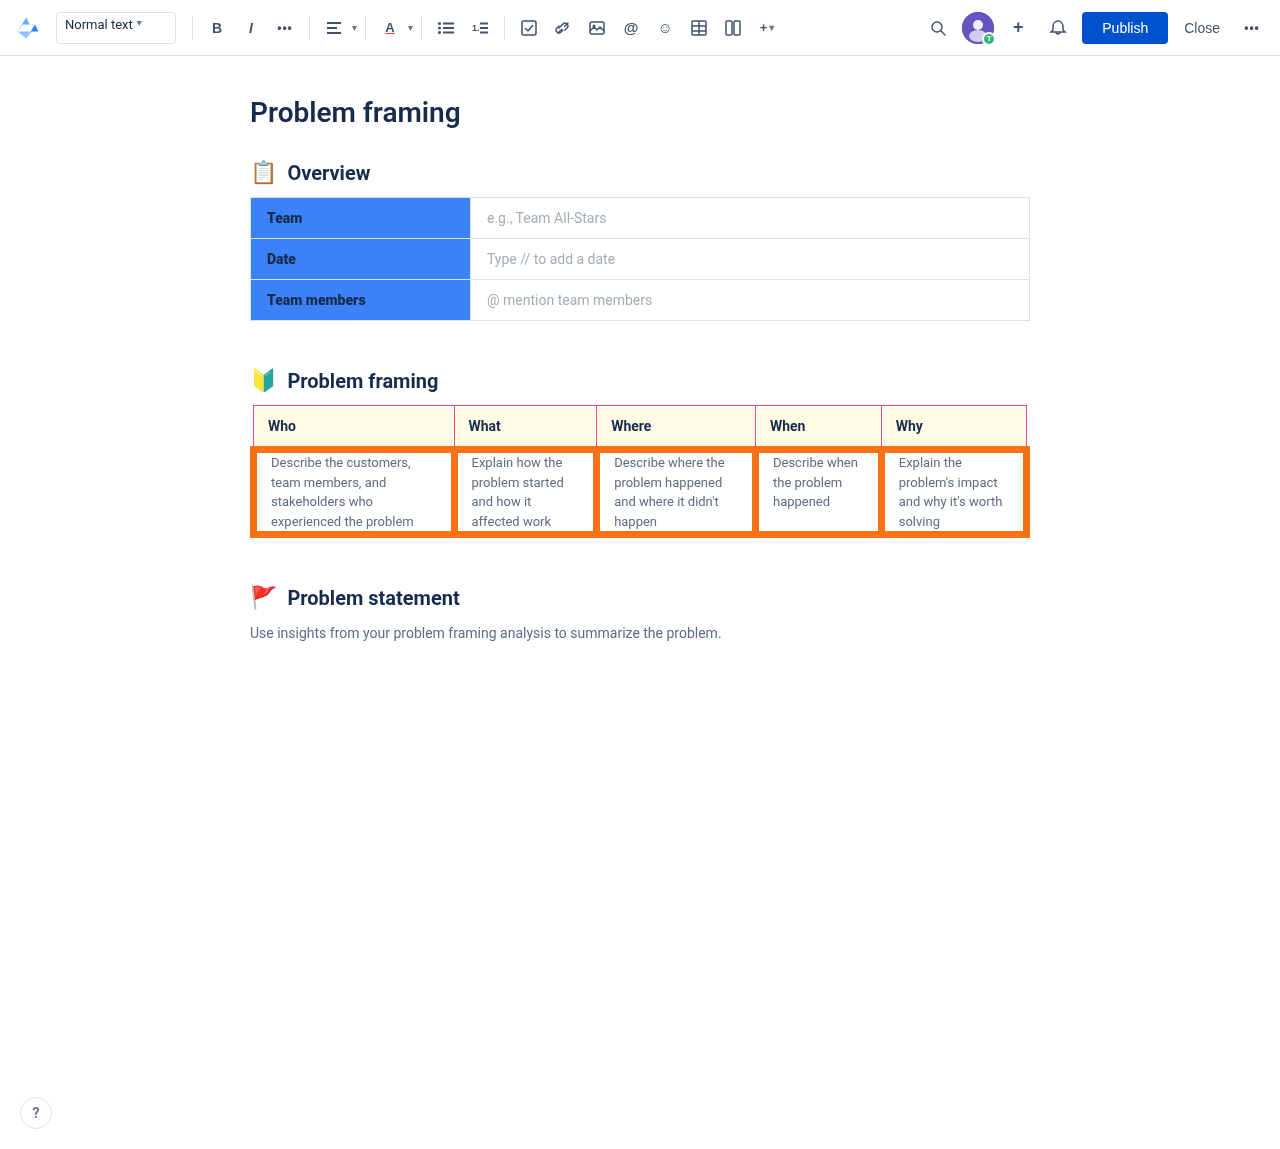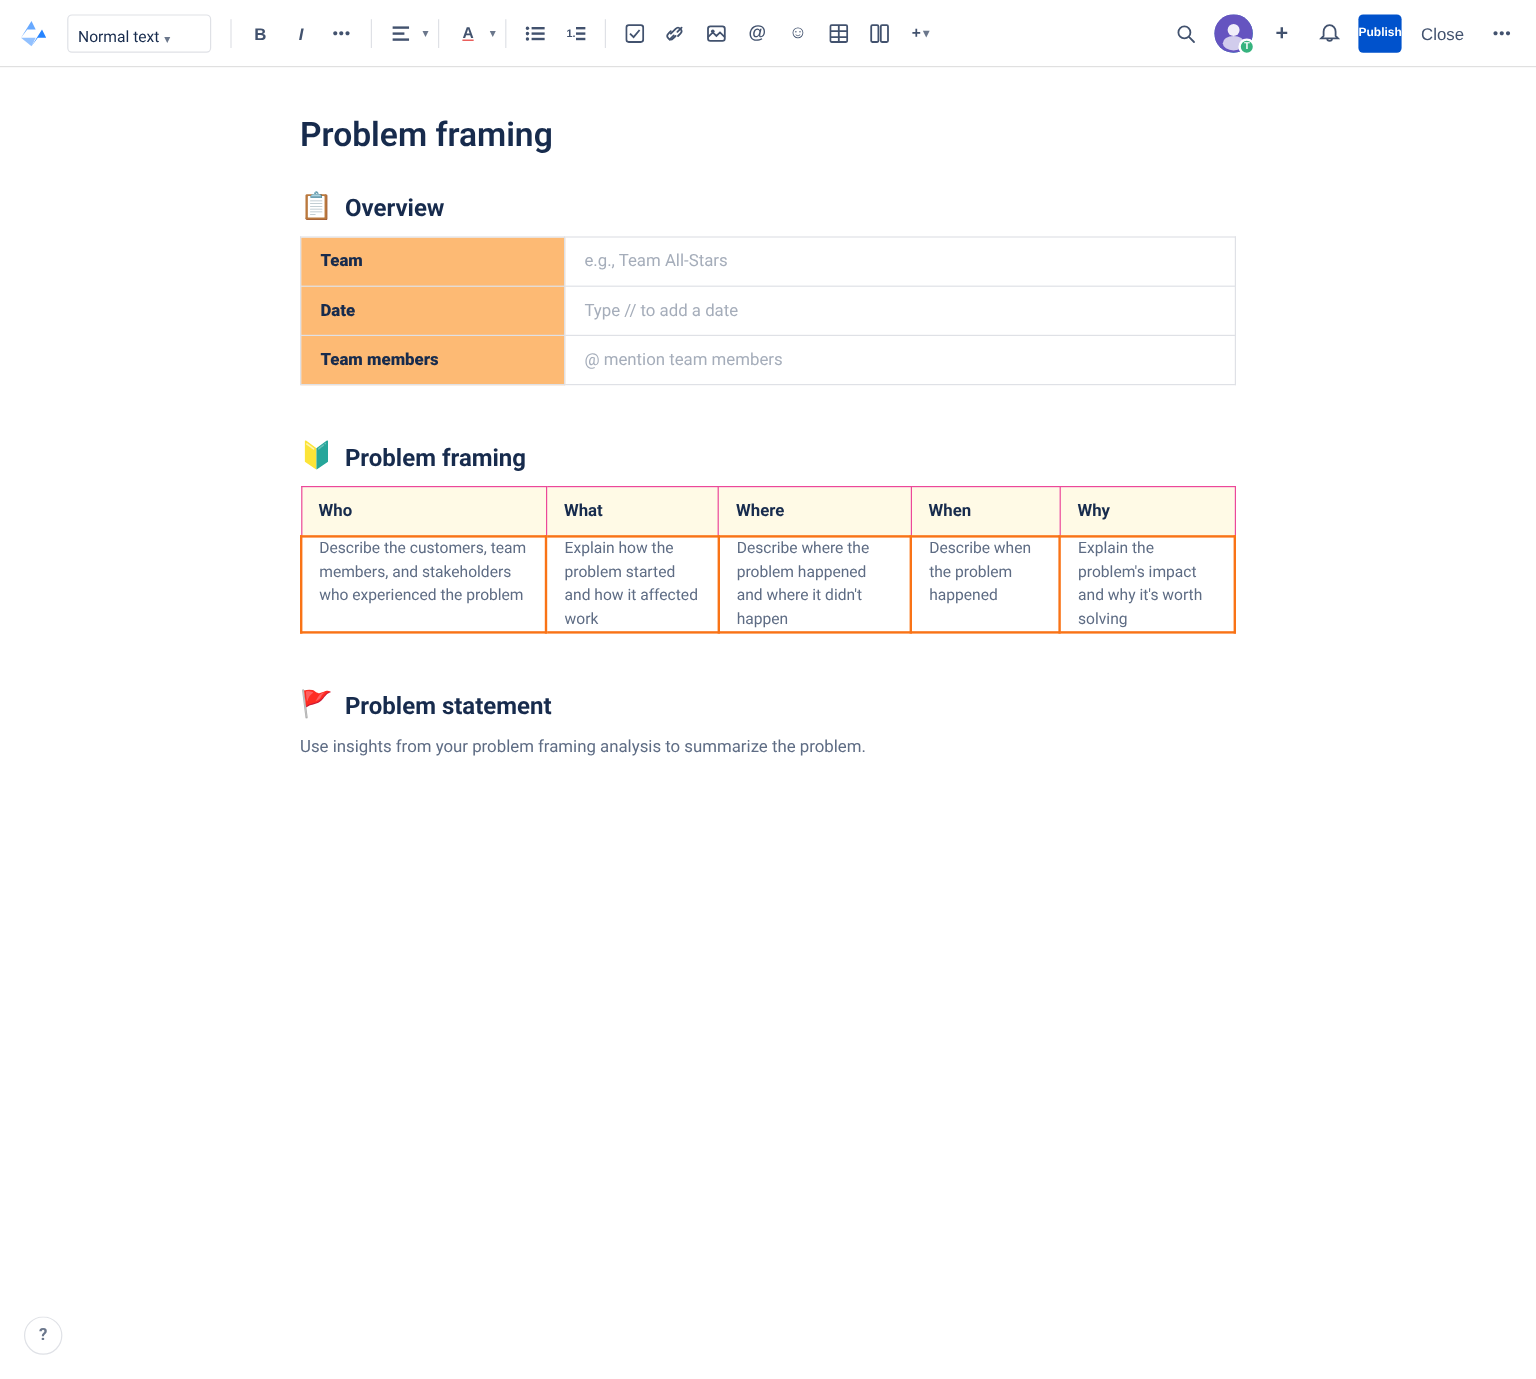--- a/index.html
+++ b/index.html
@@ -31,21 +31,21 @@
       align-items: center;
       justify-content: center;
       flex-shrink: 0;
     }
     .toolbar-logo svg {
       width: 28px;
       height: 28px;
     }
     .toolbar-text-style {
       display: flex;
-      align-items: flex-end;
+      align-items: flex-start;
       gap: 4px;
       padding: 4px 8px;
       border: 1px solid #dfe1e6;
       border-radius: 4px;
       cursor: pointer;
       font-size: 13px;
       color: #172b4d;
       background: #fff;
       min-width: 120px;
       height: 32px;
@@ -109,23 +109,23 @@
       align-items: center;
       justify-content: center;
       font-size: 8px;
       color: white;
     }
     .btn-publish {
       background: #0052cc;
       color: white;
       border: none;
       border-radius: 4px;
-      padding: 6px 0;
-      font-size: 10px;
-      font-weight: 700;
+      padding: 6px 20px;
+      font-size: 14px;
+      font-weight: 400;
       cursor: pointer;
       height: 32px;
     }
     .btn-close {
       background: transparent;
       border: none;
       color: #42526e;
       font-size: 14px;
       cursor: pointer;
       padding: 6px 8px;
@@ -181,21 +181,21 @@
       border-collapse: collapse;
       border: 1px solid #dfe1e6;
       border-radius: 4px;
     }
     .overview-table td {
       padding: 12px 16px;
       border: 1px solid #dfe1e6;
       vertical-align: middle;
     }
     .overview-table td:first-child {
-      background: #fdba74;
+      background: #3b82f6;
       font-weight: 700;
       color: #172b4d;
       width: 220px;
     }
     .overview-table td:last-child {
       color: #a5adba;
       font-size: 14px;
     }
 
     
@@ -208,21 +208,21 @@
       background: #fffae6;
       font-weight: 700;
       color: #172b4d;
       padding: 12px 14px;
       border: 1px solid #ec4899;
       text-align: left;
       font-size: 14px;
     }
     .framing-table td {
       padding: 0 14px;
-      border: 2px solid #f97316;
+      border: 7px solid #f97316;
       color: #5e6c84;
       font-size: 13px;
       vertical-align: top;
       line-height: 1.5;
     }
 
     
     .help-btn {
       position: fixed;
       bottom: 20px;

